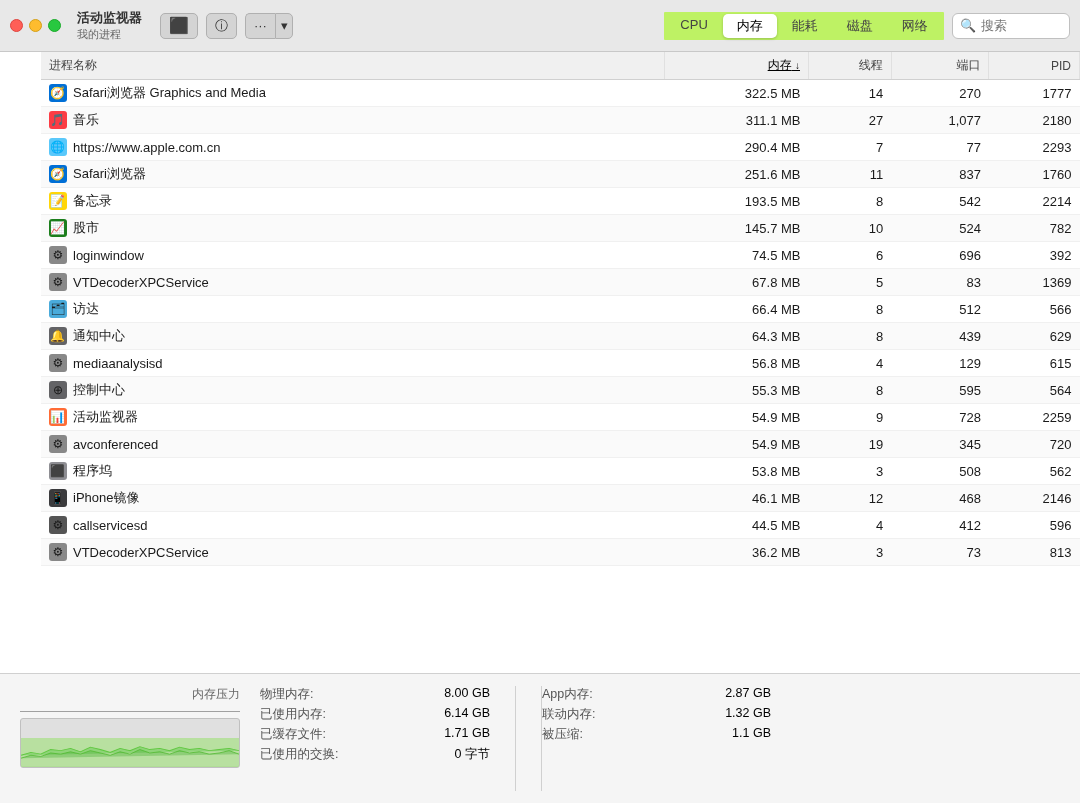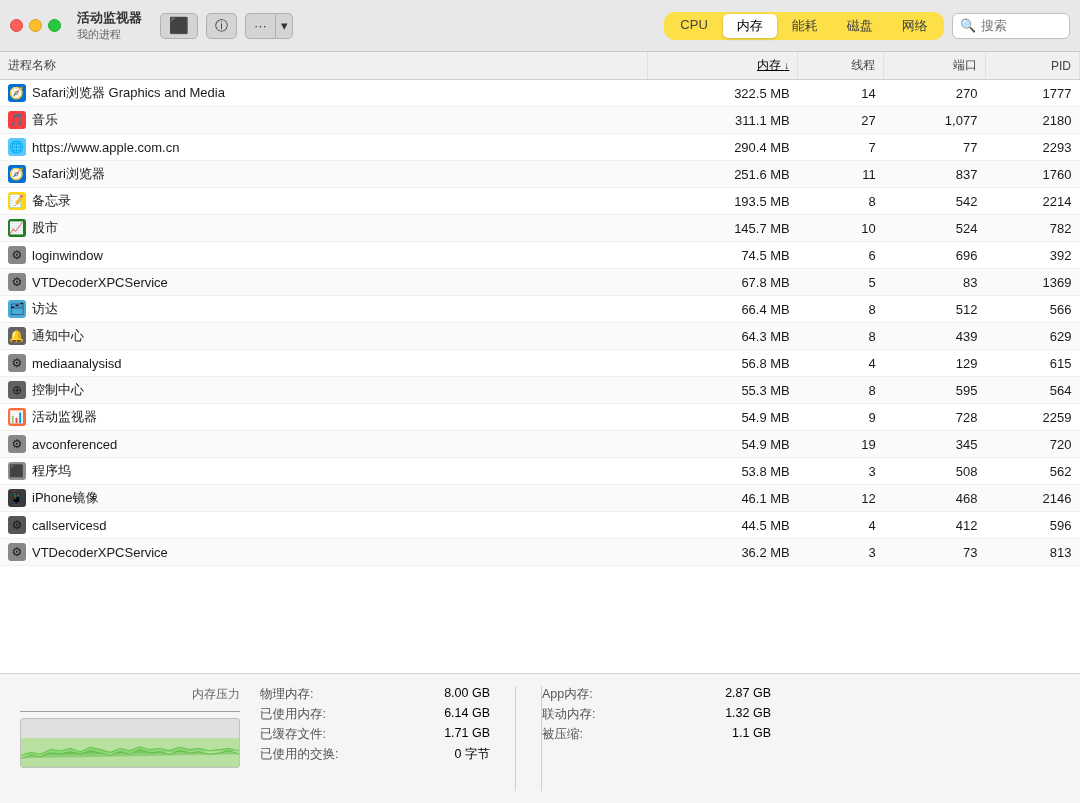--- a/index.html
+++ b/index.html
@@ -62,22 +62,22 @@
       color: #333;
       height: 26px;
       display: flex;
       align-items: center;
     }
 
     .toolbar-spacer { flex: 1; }
 
     .tab-group {
       display: flex;
-      background: #fde047;
-      border-radius: 11px;
+      background: #bef264;
+      border-radius: 1px;
       padding: 2px;
       gap: 1px;
       margin-left: 25px;
     }
     .tab-item {
       padding: 3px 14px;
       border-radius: 5px;
       font-size: 13px;
       cursor: pointer;
       color: #444;
@@ -107,20 +107,21 @@
       font-size: 13px;
       width: 80px;
       background: transparent;
     }
 
     
     .table-container {
       flex: 1;
       overflow-y: auto;
       background: white;
+      padding-left: 41px;
     }
 
     .main-area {
       display: flex;
       flex-direction: column;
       height: calc(803px - 52px);
     }
 
     table {
       width: 100%;

